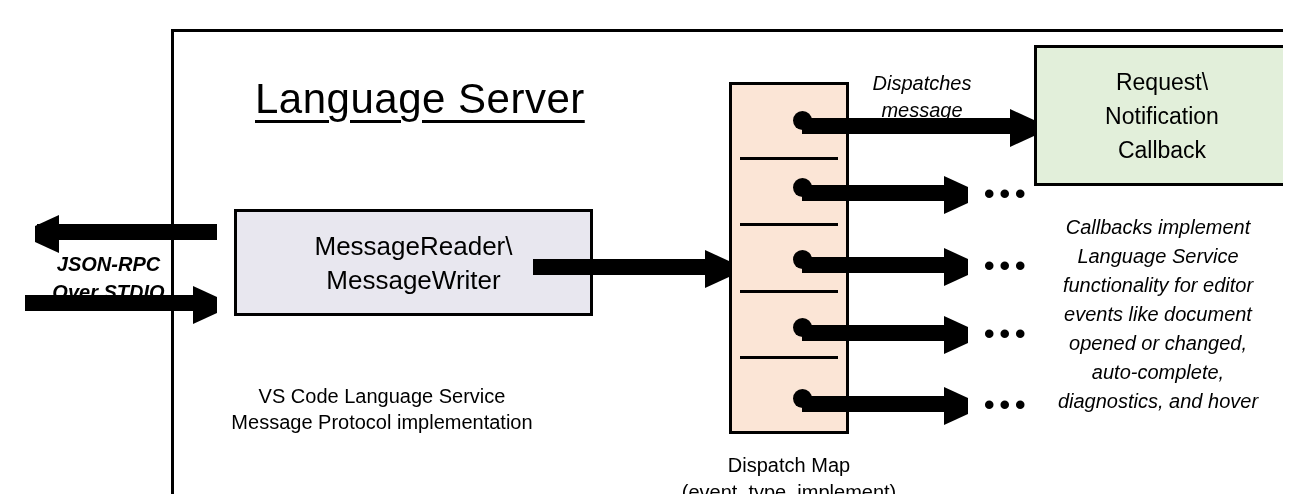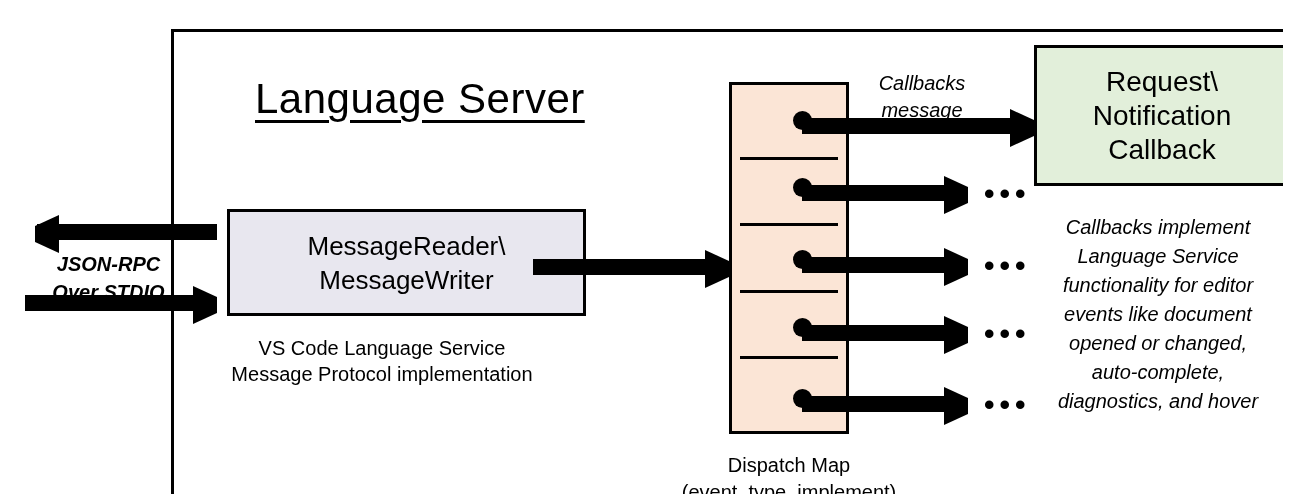--- a/index.html
+++ b/index.html
@@ -14,34 +14,34 @@
 
   .lbl { position:absolute; white-space:pre-line; text-align:center; line-height:27px; font-size:20px; }
   .italic { font-style:italic; }
 
   .hline { position:absolute; height:4px; background:#000; }
   .ah-r { position:absolute; width:0; height:0; border-top:11px solid transparent; border-bottom:11px solid transparent; border-left:24px solid #000; }
   .ah-l { position:absolute; width:0; height:0; border-top:11px solid transparent; border-bottom:11px solid transparent; border-right:24px solid #000; }
 
   .node { position:absolute; border:3px solid #000; display:flex; align-items:center; justify-content:center;
           text-align:center; white-space:pre-line; }
-  .message-box { left:211px; top:193px; width:359px; height:107px; background:#e8e7ef; font-size:26px; line-height:34px; }
-  .callback-box { left:1018px; top:29px; width:256px; height:141px; background:#e2efda; font-size:28px; line-height:34px; }
+  .message-box { left:218px; top:193px; width:359px; height:107px; background:#e8e7ef; font-size:26px; line-height:34px; }
+  .callback-box { left:1018px; top:29px; width:256px; height:141px; background:#e2efda; font-size:23px; line-height:34px; }
 
   .dispatch-map { position:absolute; left:713px; top:66px; width:120px; height:352px; border:3px solid #000;
                   background:#fbe5d6; display:flex; flex-direction:column; }
   .dispatch-cell { flex:1; border-bottom:3px solid #000; }
   .dispatch-cell:last-child { border-bottom:none; }
 
   .dot { position:absolute; width:19px; height:19px; border-radius:50%; background:#000; }
 
   .ellipsis { position:absolute; width:62px; height:32px; line-height:30px; font-size:30px; font-weight:700;
               letter-spacing:5px; text-align:left; }
 
-  .caption { line-height:26px; }
+  .caption { line-height:26px;margin-top:48px; }
   .note { line-height:29px;font-style:italic; }
 </style>
 </head>
 <body>
 
 <div class="canvas">
 
   <div class="outer-box"></div>
 
   <div class="title">Language Server</div>
@@ -91,21 +91,21 @@
   <div class="ellipsis" style="left:960px; top:227px;">•••</div>
 
   <div class="hline" style="left:786px; top:309px; width:146px;"></div>
   <div class="ah-r" style="left:928px; top:300px;"></div>
   <div class="ellipsis" style="left:960px; top:295px;">•••</div>
 
   <div class="hline" style="left:786px; top:380px; width:146px;"></div>
   <div class="ah-r" style="left:928px; top:371px;"></div>
   <div class="ellipsis" style="left:960px; top:366px;">•••</div>
 
-  <div class="lbl italic" style="left:840px; top:46px; width:132px;">Callbacks
+  <div class="lbl italic" style="left:840px; top:46px; width:132px;">Dispatches
 message</div>
 
   <div class="node callback-box">Request\
 Notification
 Callback</div>
 
   <div class="lbl note" style="left:1005px; top:189px; width:274px;">Callbacks implement
 Language Service
 functionality for editor
 events like document

